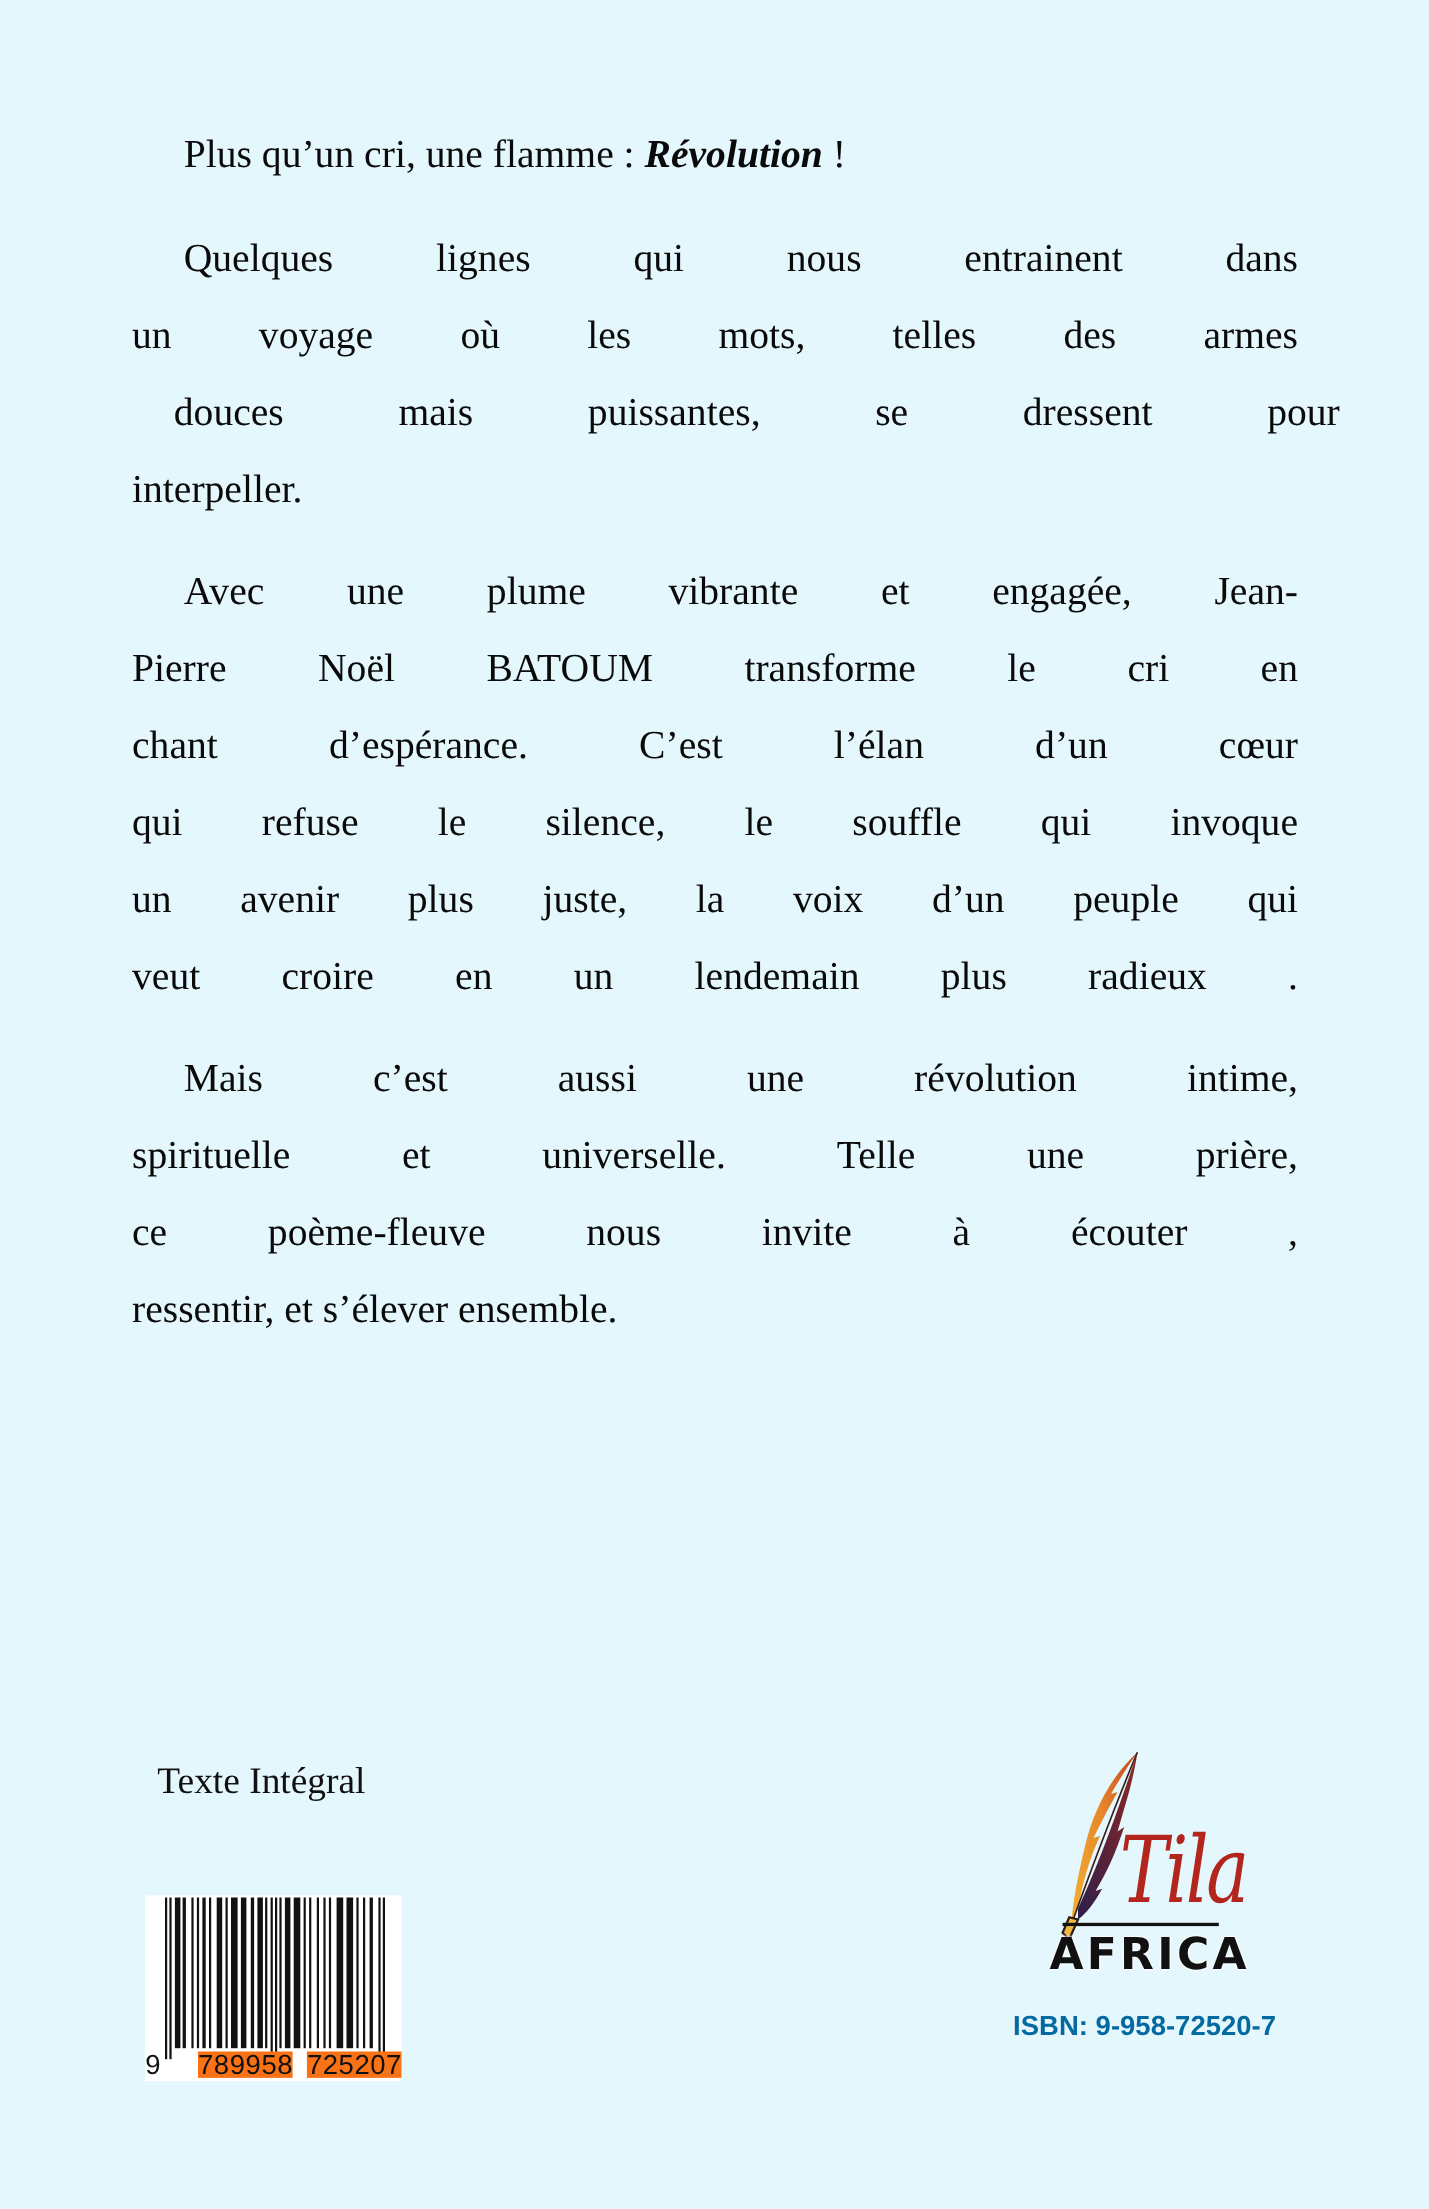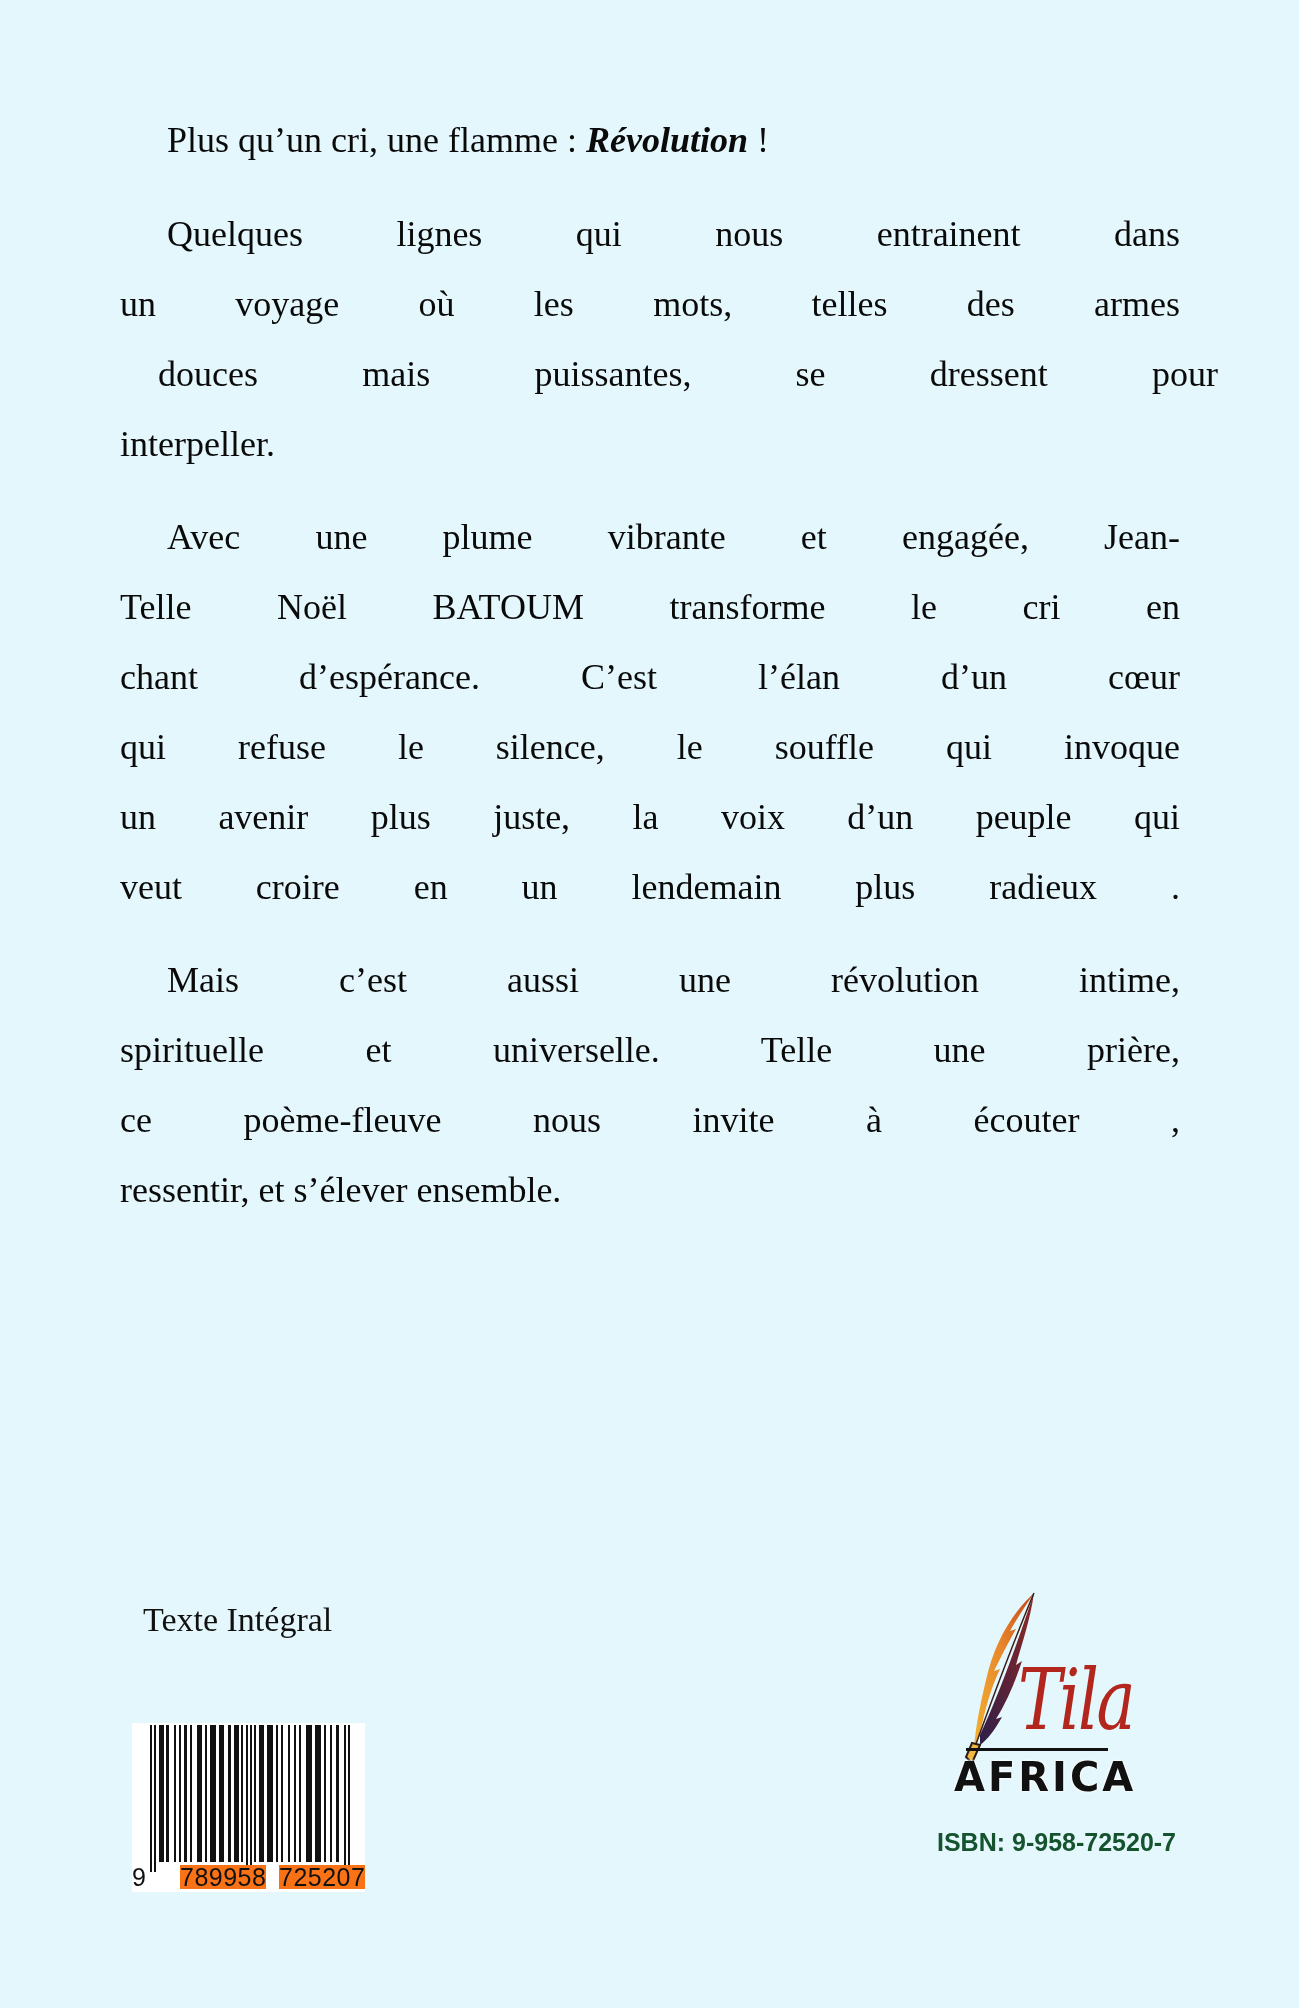--- a/index.html
+++ b/index.html
@@ -53,37 +53,37 @@
   .africa {
     position: absolute; left: 4px; top: 170px;
     font-family: "DejaVu Sans", sans-serif; font-weight: bold;
     font-size: 40px; line-height: 44px; color: #111;
     letter-spacing: 3px;
     text-shadow: 0 0 3px #fff, 0 0 3px #fff;
   }
   .isbn {
     position: absolute; left: 921px; top: 1828px;
     font-family: "Liberation Sans", "DejaVu Sans", sans-serif; font-weight: bold;
-    font-size: 25px; line-height: 28px; color: #14532d; margin-left: 16px;
+    font-size: 25px; line-height: 28px; color: #0369a1;
   }
 </style>
 </head>
 <body>
 
 <div class="blurb">
 
   <div class="line indent short" style="top:105px;"><span>Plus qu’un cri, une flamme : </span><span class="em">Révolution</span><span> !</span></div>
 
   <div class="line indent" style="top:199px;">Quelques  lignes  qui  nous  entrainent dans</div>
   <div class="line" style="top:269px;">un  voyage  où  les mots, telles des armes</div>
   <div class="line" style="top:339px;margin-left:38px;">douces mais puissantes, se dressent pour</div>
   <div class="line last" style="top:409px;">interpeller.</div>
 
   <div class="line indent" style="top:502px;">Avec une plume vibrante et engagée, Jean-</div>
-  <div class="line" style="top:572px;">Telle Noël BATOUM  transforme le cri en</div>
+  <div class="line" style="top:572px;">Pierre Noël BATOUM  transforme le cri en</div>
   <div class="line" style="top:642px;">chant  d’espérance. C’est  l’élan  d’un cœur</div>
   <div class="line" style="top:712px;">qui refuse le silence, le souffle qui invoque</div>
   <div class="line" style="top:782px;">un avenir plus juste, la voix d’un peuple qui</div>
   <div class="line" style="top:852px;">veut croire en un lendemain plus radieux .</div>
 
   <div class="line indent" style="top:945px;">Mais c’est aussi une révolution intime,</div>
   <div class="line" style="top:1015px;">spirituelle et universelle. Telle une prière,</div>
   <div class="line" style="top:1085px;">ce poème-fleuve  nous  invite à écouter ,</div>
   <div class="line last" style="top:1155px;">ressentir,  et  s’élever  ensemble.</div>
 </div>

